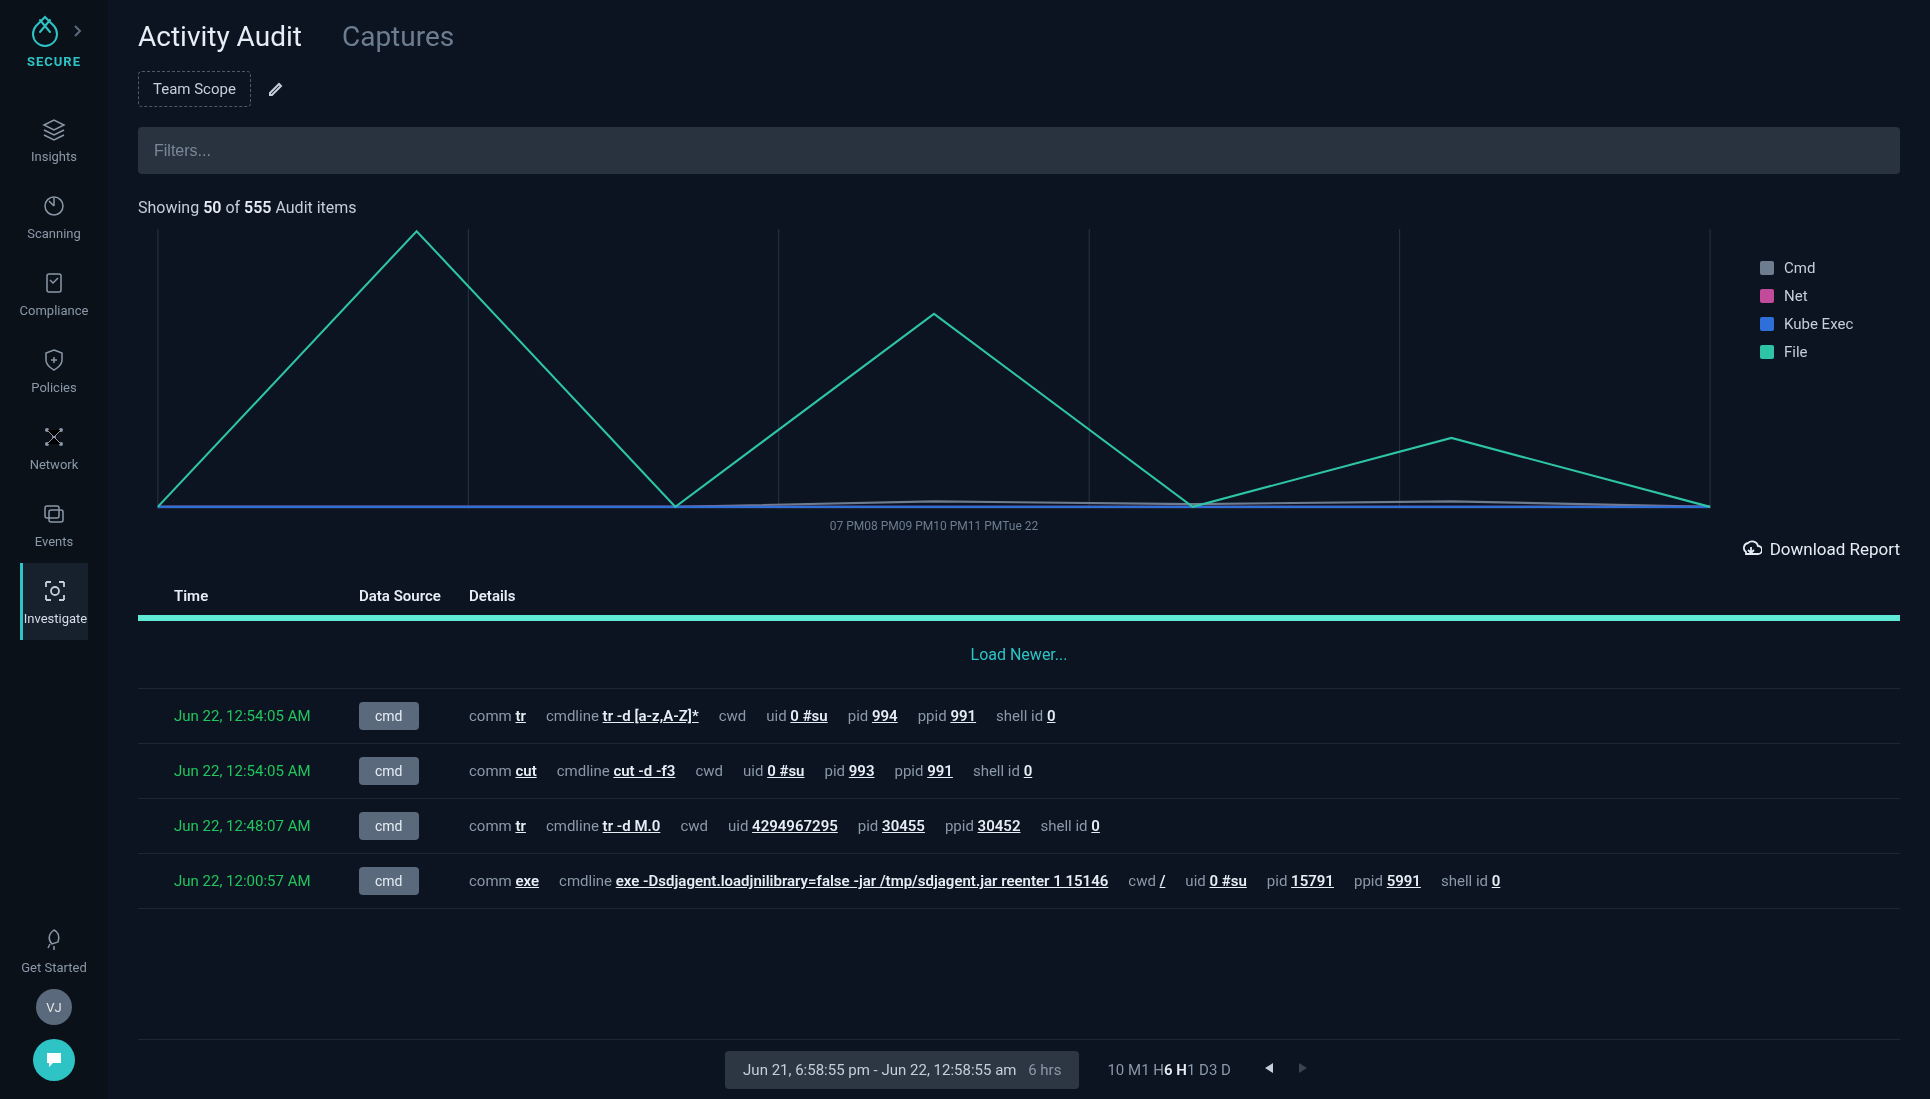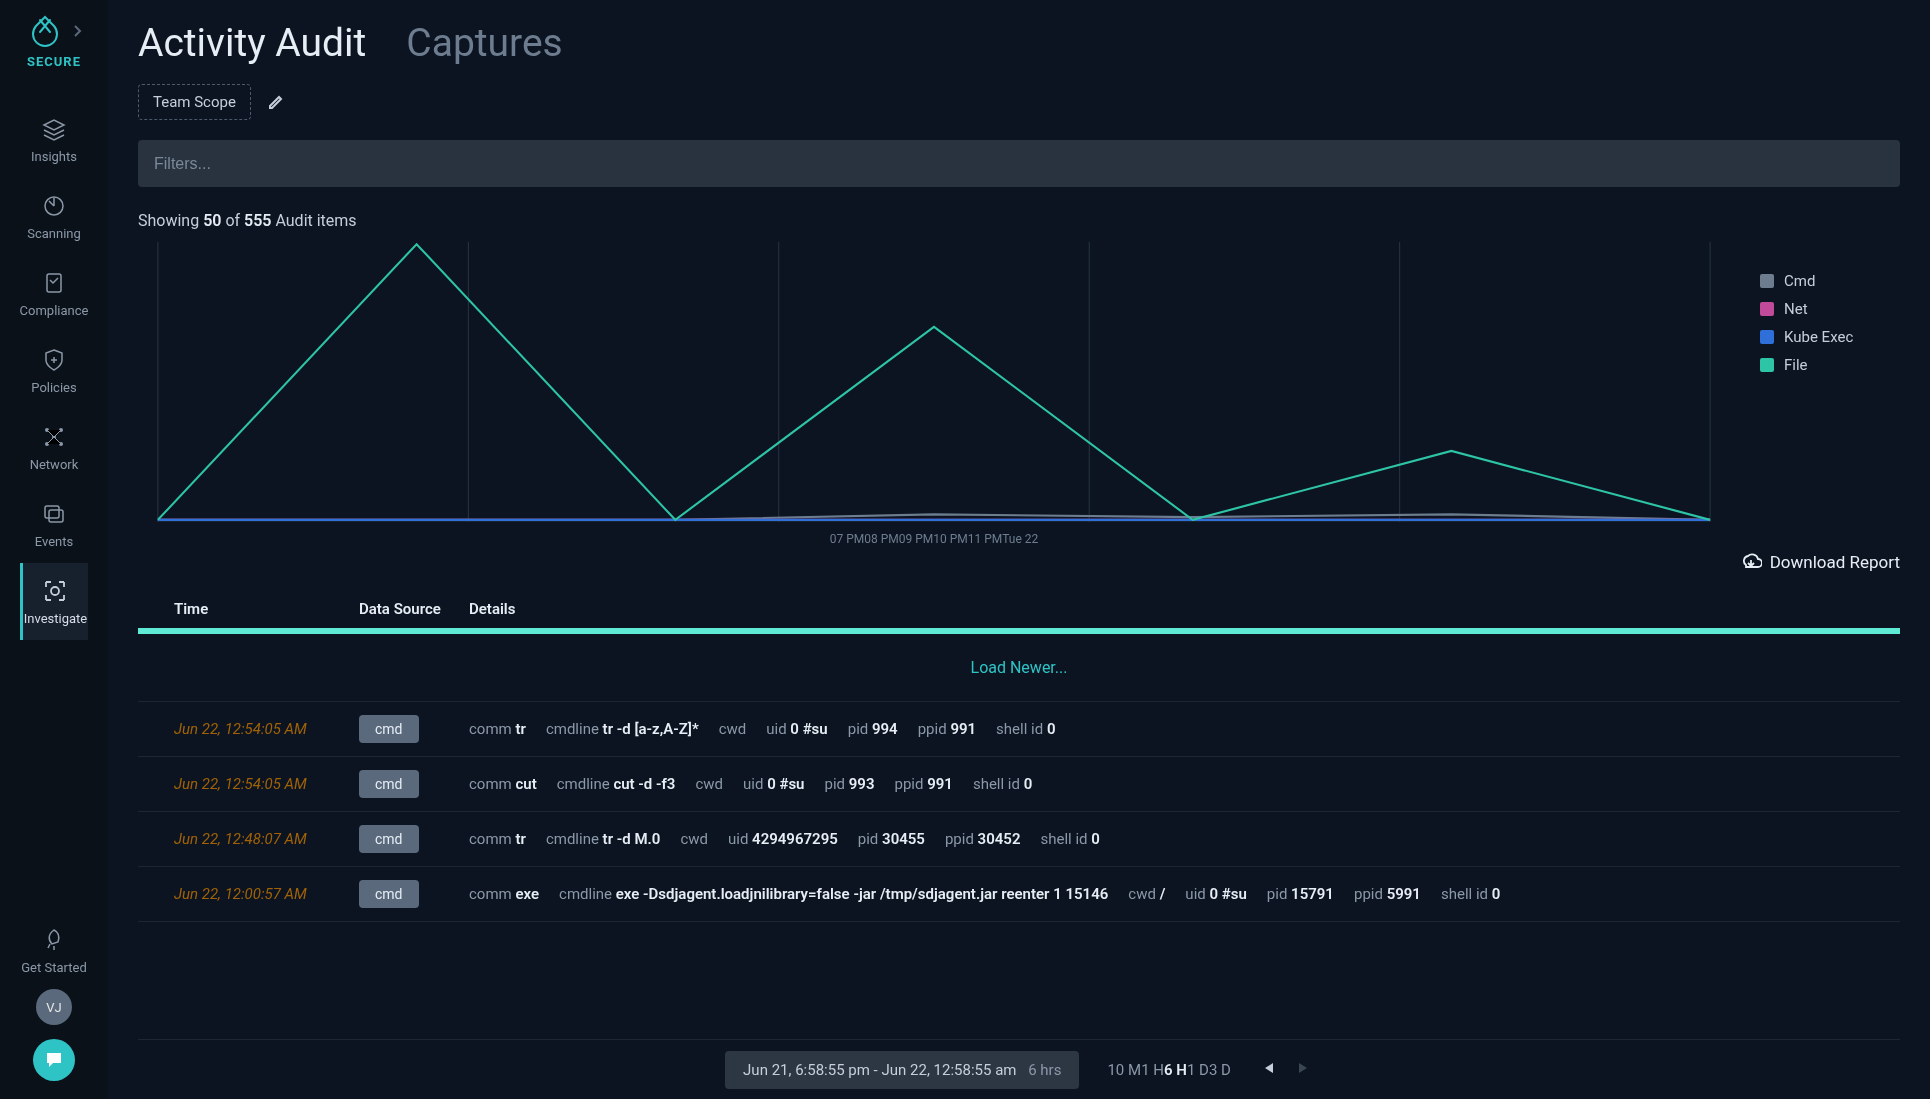--- a/index.html
+++ b/index.html
@@ -86,21 +86,21 @@
   position: relative;
   display: flex;
   flex-direction: column;
 }
 .tabs {
   display: flex;
   gap: 40px;
   margin-bottom: 18px;
 }
 .tab {
-  font-size: 39px;
+  font-size: 28px;
   font-weight: 400;
   color: #6d7d8f;
   cursor: pointer;
 }
 .tab.active { color: #e6edf5; }
 
 .scope-row {
   display: flex;
   align-items: center;
   gap: 16px;
@@ -211,31 +211,31 @@
   cursor: pointer;
 }
 
 .row {
   display: flex;
   align-items: center;
   padding: 18px 36px;
   font-size: 15px;
   border-bottom: 1px solid #1d2733;
 }
-.row .time { width: 185px; color: #a16207; font-style: italic; }
+.row .time { width: 185px; color: #22c55e; }
 .row .src  { width: 110px; }
 .badge {
   background: #5a6a7c;
   color: #e6edf5;
   padding: 6px 16px;
   border-radius: 4px;
   font-size: 14px;
 }
 .row .details { flex: 1; display: flex; gap: 20px; flex-wrap: wrap; color: #8b98a8; }
-.row .details b { color: #e6edf5; font-weight: 600; }
+.row .details b { color: #e6edf5; font-weight: 600; text-decoration: underline; }
 
 
 .timebar {
   margin-top: auto;
   height: 60px;
   display: flex;
   align-items: center;
   justify-content: center;
   gap: 28px;
   border-top: 1px solid #1d2733;

